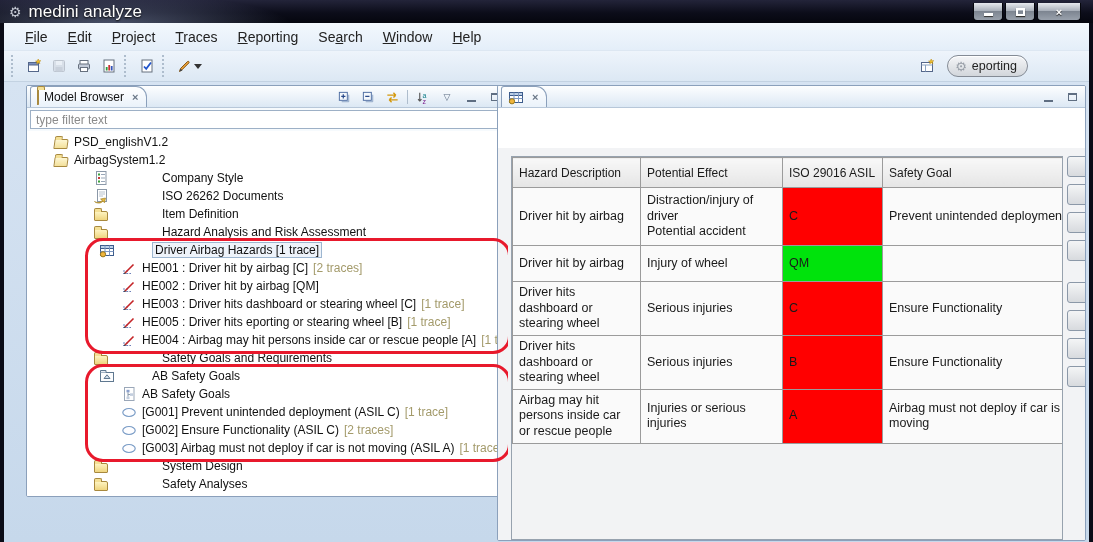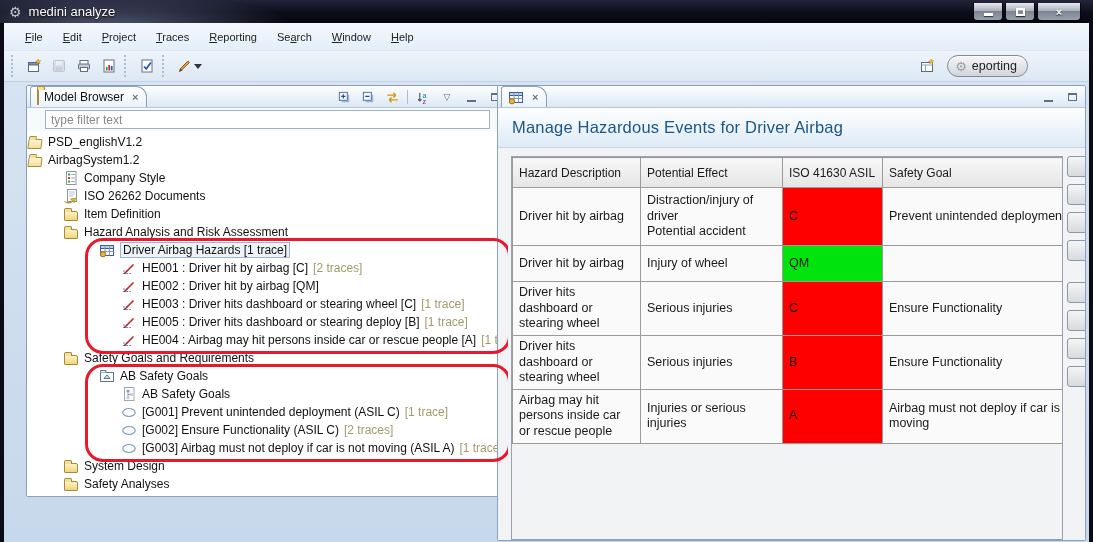--- a/index.html
+++ b/index.html
@@ -4,34 +4,34 @@
 <style>
   * { margin:0; padding:0; box-sizing:border-box; }
   html,body { width:1093px; height:542px; overflow:hidden; }
   body { font-family:"Liberation Sans","DejaVu Sans",sans-serif; background:#0a0b16; position:relative; font-size:12px; color:#1a1a1a; }
 
   
   .titlebar { position:absolute; top:0; left:0; width:1093px; height:23px;
     background:radial-gradient(ellipse 260px 46px at 110px 26px, rgba(150,165,205,.50), rgba(40,45,70,0) 70%), linear-gradient(180deg,#23243a,#0c0d1a 55%,#05060e);
     display:flex; align-items:center; padding-left:9px; }
   .titlebar .app-icon { color:#c3c7d2; font-size:14px; margin-right:7px; line-height:1; }
-  .titlebar .title-text { color:#fdfdfd; font-size:13px; text-shadow:0 1px 2px #000; }
+  .titlebar .title-text { color:#fdfdfd; font-size:17px; text-shadow:0 1px 2px #000; }
   .winbtns { position:absolute; top:3px; right:12px; display:flex; gap:2px; }
   .winbtn { height:18px; border:1px solid #05060c; border-top:none; border-radius:0 0 4px 4px;
     background:linear-gradient(180deg,#e6e9ee 0%,#aab1bb 45%,#7d8591 50%,#99a1ac 100%);
     color:#fff; display:flex; align-items:center; justify-content:center; font-size:11px; font-weight:bold; text-shadow:0 1px 1px #222; }
   .winbtn.min,.winbtn.max { width:30px; } .winbtn.close { width:44px; }
   .glyph-min { display:block; width:9px; height:3px; background:#fff; box-shadow:0 1px 1px #333; margin-top:6px; }
   .glyph-max { display:block; width:9px; height:8px; border:2px solid #fff; box-shadow:0 1px 1px #333; }
 
   
   .menubar { position:absolute; top:23px; left:4px; width:1085px; height:28px;
     background:linear-gradient(180deg,#f3f8fd,#e4eef9); border-bottom:1px solid #dde7f2;
     display:flex; align-items:center; padding-left:12px; gap:2px; }
-  .menu-item { padding:3px 9px; font-size:11px; color:#222; cursor:default; }
+  .menu-item { padding:3px 9px; font-size:14px; color:#222; cursor:default; }
   .menu-item .u { text-decoration:underline; }
   .toolbar { position:absolute; top:51px; left:4px; width:1085px; height:31px;
     background:linear-gradient(180deg,#eef4fb,#dce8f4); border-bottom:1px solid #c3d2e2;
     display:flex; align-items:center; padding-left:4px; }
   .grip { width:7px; height:22px; border-left:2px dotted #aebdcd; margin:0 3px; }
   .tbtn { width:25px; height:24px; display:flex; align-items:center; justify-content:center; border-radius:3px; }
   .tbtn svg { width:16px; height:16px; }
   .dropdown-arrow { width:0; height:0; border-left:4px solid transparent; border-right:4px solid transparent; border-top:5px solid #333; margin-left:2px; }
   .persp-area { position:absolute; right:65px; top:54px; display:flex; align-items:center; gap:8px; }
   .persp-btn { height:22px; padding:0 10px 0 7px; border:1px solid #848b95; border-radius:11px;
@@ -51,28 +51,28 @@
   .tab .close-x { color:#6a7787; font-weight:bold; font-size:11px; margin-left:3px; }
   .view-toolbar { position:absolute; right:4px; top:2px; display:flex; align-items:center; gap:6px; }
   .vbtn { width:18px; height:18px; display:flex; align-items:center; justify-content:center; }
   .vbtn svg { width:15px; height:15px; }
   .sep-v { width:1px; height:14px; background:#aebdcd; }
   .icon-min-sm { width:9px; height:3px; border-bottom:2px solid #5f6e82; margin-top:6px; }
   .icon-max-sm { width:9px; height:8px; border:1px solid #5f6e82; border-top:2px solid #5f6e82; }
   .tri-down { color:#5a6b80; font-size:9px; line-height:1; }
 
   
-  .filter-row { padding:2px 18px; background:#f6fafd; }
+  .filter-row { padding:2px 3px; background:#f6fafd; }
   .filter-row input { width:100%; height:19px; border:1px solid #9db0c6; padding:1px 5px; font-size:12px; font-family:inherit; color:#333; }
   .filter-row input::placeholder { color:#8a8a8a; opacity:1; }
   .tree { background:#fff; height:100%; padding-top:2px; position:relative; }
   .trow { height:18px; display:flex; align-items:center; font-size:12px; white-space:nowrap; }
   .trow .ic { flex:0 0 16px; width:16px; height:16px; margin-right:5px; display:flex; align-items:center; justify-content:center; }
   .trow .ic svg { width:16px; height:16px; }
-  .d1 { } .d2 { padding-left:36px; } .d3 { padding-left:72px; } .d4 { padding-left:94px; }
+  .d1 { padding-left:26px; } .d2 { padding-left:66px;gap:48px; } .d3 { padding-left:72px;gap:32px; } .d4 { padding-left:94px; }
   .tlabel { color:#111; }
   .tlabel.sel { background:#eef3fa; border:1px solid #9db6d0; padding:0 2px; }
   .trace { margin-left:5px; color:#a39a6a; }
   
   .cssfolder { position:relative; width:14px; height:10px; background:linear-gradient(#fdf3c0,#efd57f); border:1px solid #a8893e; border-radius:1px 2px 1px 1px; margin-top:3px; }
   .cssfolder::before { content:""; position:absolute; top:-4px; left:-1px; width:6px; height:3px; background:#f4e096; border:1px solid #a8893e; border-bottom:none; border-radius:2px 2px 0 0; } .cssfolder.open { transform:skewX(-8deg); background:linear-gradient(#fdf6d2,#f3e09a); }
   
   .anno { position:absolute; border:3px solid #e8192c; border-radius:18px; pointer-events:none; z-index:6; }
   .anno1 { left:58px; top:152px; width:426px; height:116px; }
   .anno2 { left:58px; top:278px; width:426px; height:98px; }
@@ -324,21 +324,21 @@
           <span class="trace">[1 trace]</span>
         </div>
       <div class="trow d4">
           <span class="ic">
             <svg viewBox="0 0 16 16">
               <path d="M2 13.5h8M2 11h5" stroke="#6f80b8" stroke-dasharray="2 1.2" fill="none"></path>
               <path d="M4 13L12.5 4.5" stroke="#c42427" stroke-width="1.6" fill="none"></path>
               <path d="M3 14l2.2-.4-1.6-1.4z" fill="#333"></path>
             </svg>
           </span>
-          <span class="tlabel">HE005 : Driver hits dashboard or stearing deploy [B]</span>
+          <span class="tlabel">HE005 : Driver hits eporting or stearing wheel [B]</span>
           <span class="trace">[1 trace]</span>
         </div>
       <div class="trow d4">
           <span class="ic">
             <svg viewBox="0 0 16 16">
               <path d="M2 13.5h8M2 11h5" stroke="#6f80b8" stroke-dasharray="2 1.2" fill="none"></path>
               <path d="M4 13L12.5 4.5" stroke="#c42427" stroke-width="1.6" fill="none"></path>
               <path d="M3 14l2.2-.4-1.6-1.4z" fill="#333"></path>
             </svg>
           </span>
@@ -444,35 +444,34 @@
       </div>
       <div class="view-toolbar">
         <span class="vbtn">
             <span class="icon-min-sm"></span>
           </span>
         <span class="vbtn">
             <span class="icon-max-sm"></span>
           </span>
       </div>
     </div>
-    <div class="form-heading">Manage Hazardous Events for Driver Airbag</div>
     <div class="editor-body">
       <div class="table-wrap">
         <table class="htable">
           <colgroup>
               <col class="c1">
               <col class="c2">
               <col class="c3">
               <col class="c4">
             </colgroup>
           <tbody>
               <tr>
             <th>Hazard Description</th>
             <th>Potential Effect</th>
-            <th>ISO 41630 ASIL</th>
+            <th>ISO 29016 ASIL</th>
             <th>Safety Goal</th>
           </tr>
           <tr class="r1">
             <td>Driver hit by airbag</td>
             <td>Distraction/injury of driver
 Potential accident</td>
             <td class="asil" style="background: rgb(255, 0, 0);">C</td>
             <td>Prevent unintended deployment</td>
           </tr>
           <tr class="r2">

